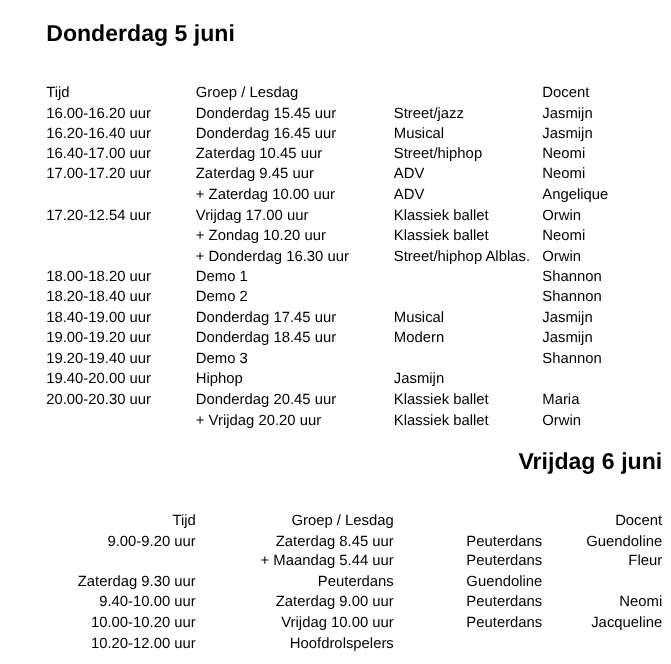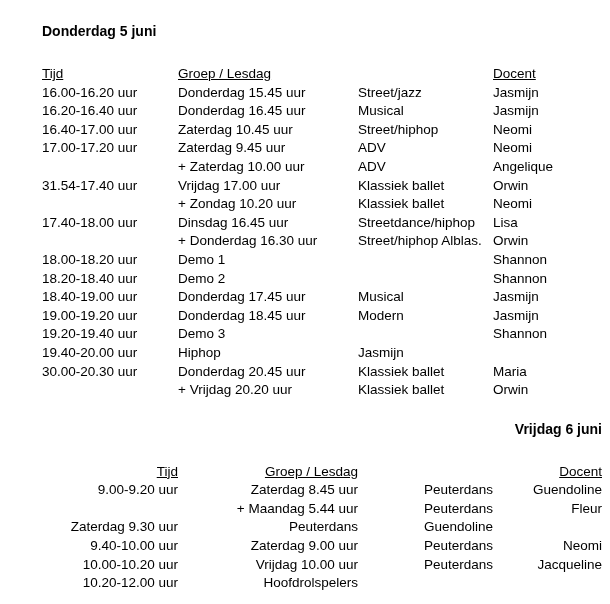--- a/index.html
+++ b/index.html
@@ -19,40 +19,40 @@
     box-sizing: border-box;
   }
   .section {
     margin: 0;
   }
   .section + .section {
     margin-top: 19px;
     text-align: right;
   }
   .section-heading {
-    font-size: 14px;
+    font-size: 21px;
     font-weight: 700;
     line-height: 20px;
     margin: 0 0 24px 0;
   }
   .sched-table {
     display: block;
   }
   .sched-row {
     display: grid;
     grid-template-columns: 136px 180px 135px 1fr;
     line-height: 18.6px;
     font-size: 13.5px;
   }
   .sched-row > div {
     white-space: nowrap;
     overflow: hidden;
   }
   .header-row .col-label {
-    text-decoration: underline;
+    margin-top: 10px;
   }
 </style>
 </head>
 <body>
 
 <div class="doc">
 
   <div class="section">
     <h2 class="section-heading">Donderdag 5 juni</h2>
     <div class="sched-table">
@@ -87,36 +87,30 @@
             <div>ADV</div>
             <div>Neomi</div>
           </div>
           <div class="sched-row">
             <div></div>
             <div>+ Zaterdag 10.00 uur</div>
             <div>ADV</div>
             <div>Angelique</div>
           </div>
           <div class="sched-row">
-            <div>31.54-17.40 uur</div>
+            <div>17.20-12.54 uur</div>
             <div>Vrijdag 17.00 uur</div>
             <div>Klassiek ballet</div>
             <div>Orwin</div>
           </div>
           <div class="sched-row">
             <div></div>
             <div>+ Zondag 10.20 uur</div>
             <div>Klassiek ballet</div>
             <div>Neomi</div>
-          </div>
-          <div class="sched-row">
-            <div>17.40-18.00 uur</div>
-            <div>Dinsdag 16.45 uur</div>
-            <div>Streetdance/hiphop</div>
-            <div>Lisa</div>
           </div>
           <div class="sched-row">
             <div></div>
             <div>+ Donderdag 16.30 uur</div>
             <div>Street/hiphop Alblas.</div>
             <div>Orwin</div>
           </div>
           <div class="sched-row">
             <div>18.00-18.20 uur</div>
             <div>Demo 1</div>
@@ -146,21 +140,21 @@
             <div>Demo 3</div>
             <div></div>
             <div>Shannon</div>
           </div>
           <div class="sched-row">
             <div>19.40-20.00 uur</div>
             <div>Hiphop</div>
             <div>Jasmijn</div>
           </div>
           <div class="sched-row">
-            <div>30.00-20.30 uur</div>
+            <div>20.00-20.30 uur</div>
             <div>Donderdag 20.45 uur</div>
             <div>Klassiek ballet</div>
             <div>Maria</div>
           </div>
           <div class="sched-row">
             <div></div>
             <div>+ Vrijdag 20.20 uur</div>
             <div>Klassiek ballet</div>
             <div>Orwin</div>
           </div>

